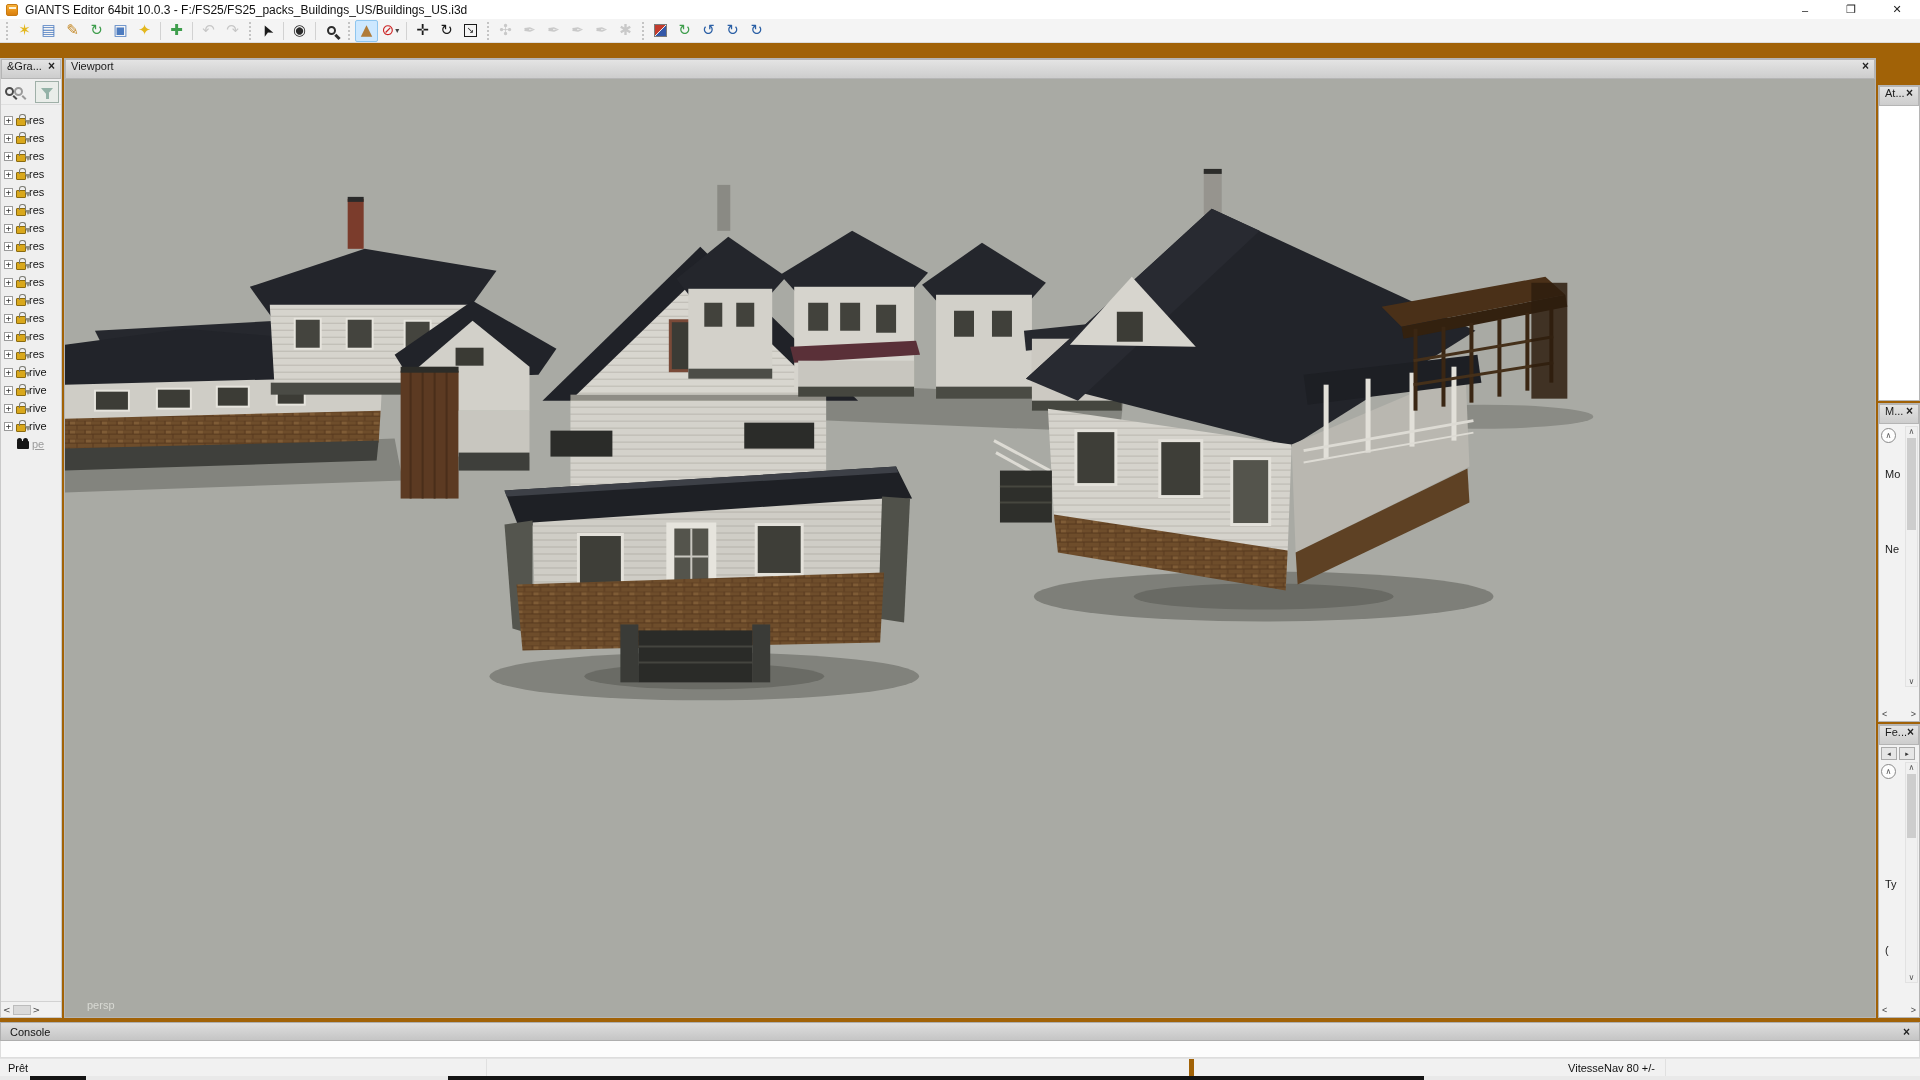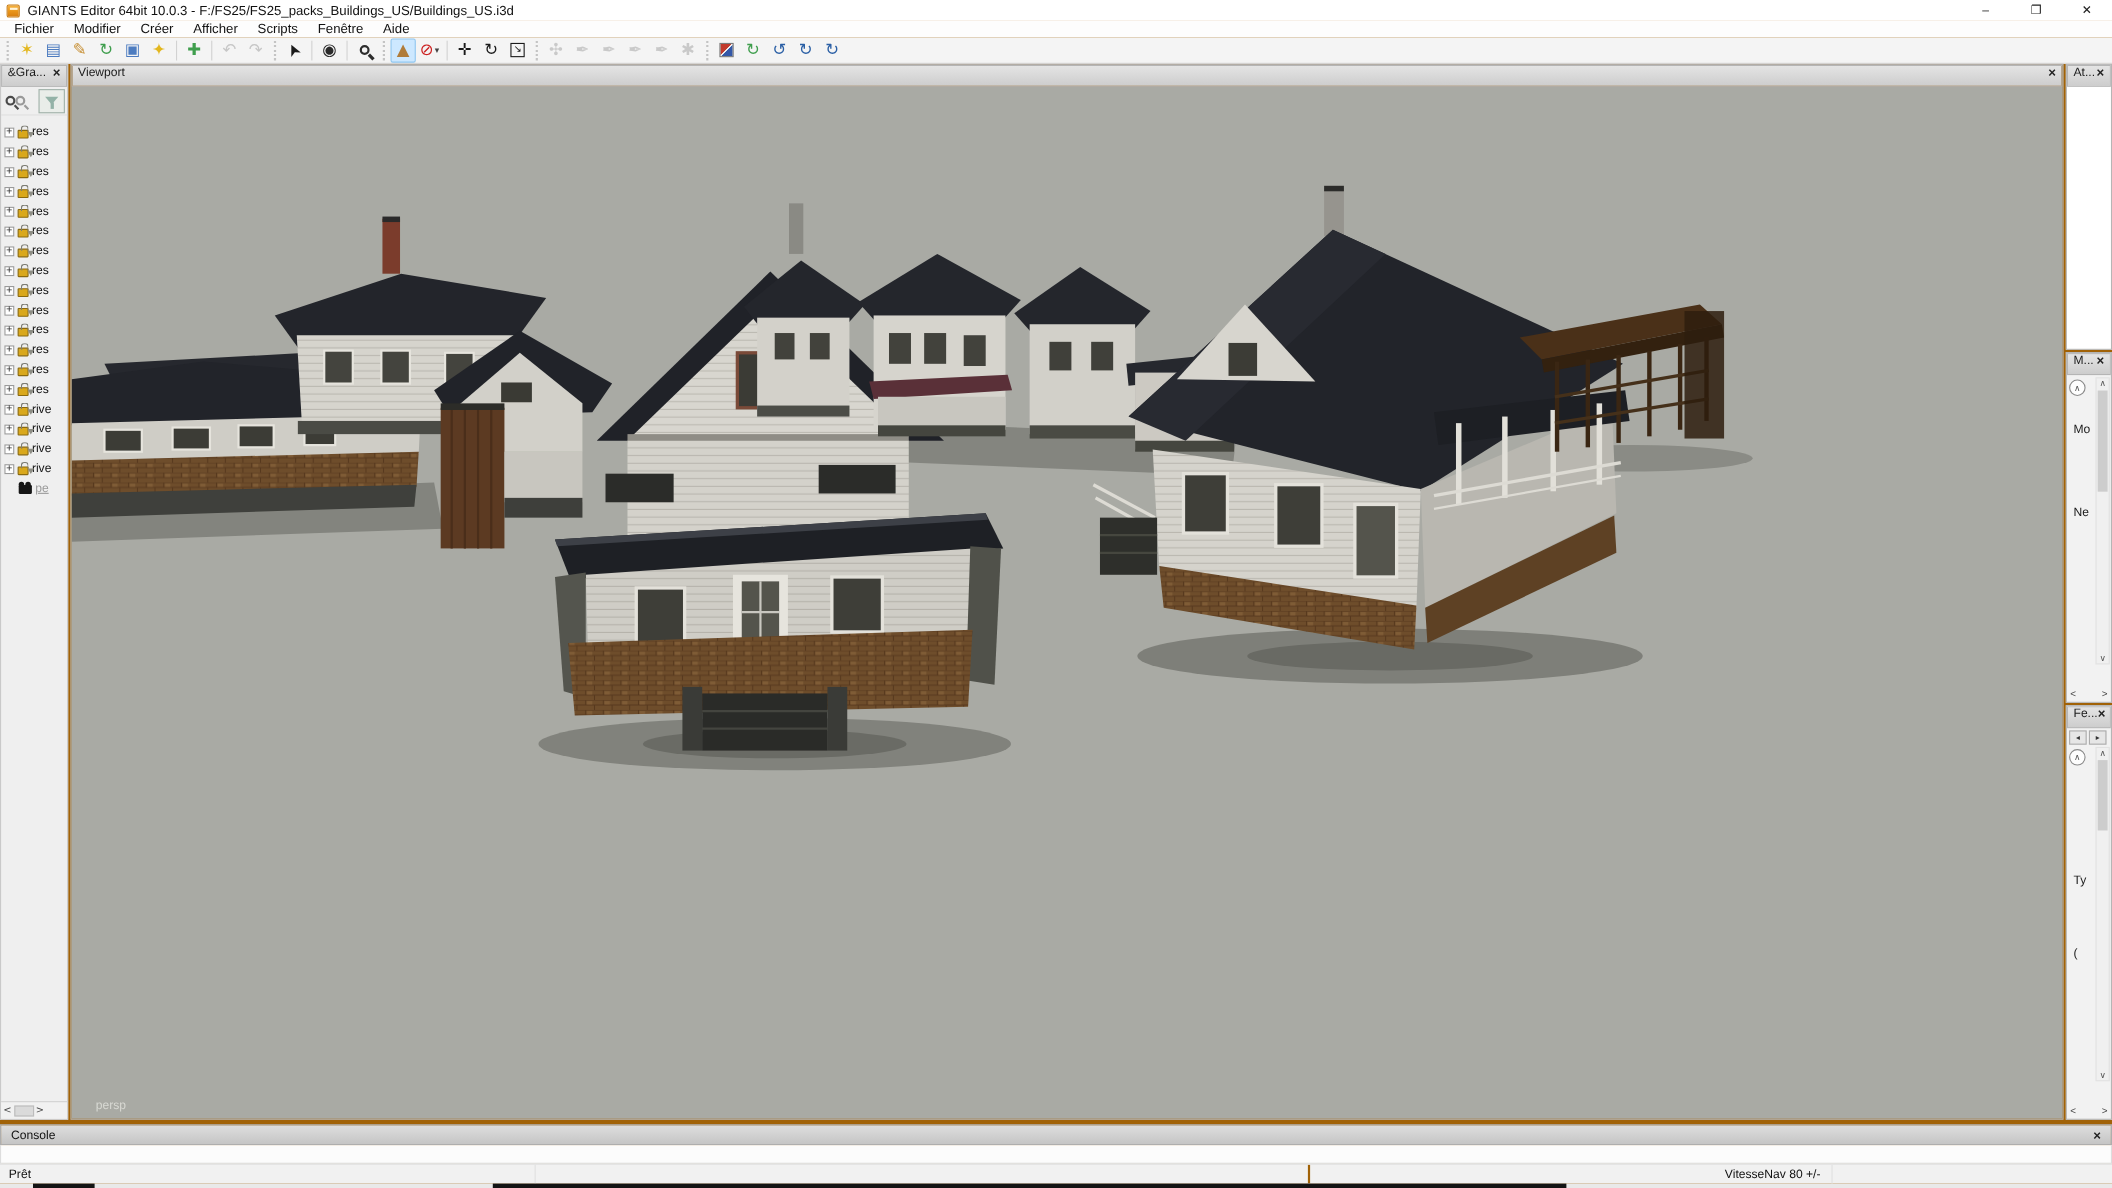--- a/index.html
+++ b/index.html
@@ -97,21 +97,21 @@
   .viewport { position:absolute; left:64px; top:0; width:1812px; height:960px;
     border:1px solid #b5b5b5; display:flex; flex-direction:column; }
   .vp-body { flex:1; position:relative; background:#a9aaa4; overflow:hidden; }
   .vp-body svg { position:absolute; inset:0; }
   .persp-label { position:absolute; left:22px; bottom:6px; font-size:11px; color:#d8d9d3; }
 
   
   .right-col { position:absolute; left:1878px; top:0; width:42px; height:960px;
     display:flex; flex-direction:column; gap:2px; }
   .rp { border:1px solid #b5b5b5; background:#f2f2f2; position:relative; display:flex; flex-direction:column; overflow:hidden; }
-  .rp-at { height:260px; }
+  .rp-at { height:316px;margin-top:27px; }
   .rp-m  { height:319px; }
   .rp-fe { flex:1; }
   .rp-body-white { flex:1; background:#ffffff; }
   .rp-body { flex:1; position:relative; }
   .circle-btn { position:absolute; left:2px; top:4px; width:15px; height:15px; border:1px solid #8a8a8a;
     border-radius:50%; background:#fdfdfd; color:#555; font-size:8px; display:flex;
     align-items:center; justify-content:center; }
   .vscroll { position:absolute; right:1px; top:2px; bottom:34px; width:13px; background:#f0f0f0;
     border:1px solid #e2e2e2; display:flex; flex-direction:column; align-items:center;
     font-size:8px; color:#555; }
@@ -129,21 +129,21 @@
   .console-header { height:19px; background:linear-gradient(180deg,#dedede,#c5c5c5);
     border:1px solid #aeaeae; display:flex; align-items:center; padding:0 9px; font-size:11px; color:#111;text-align:center; }
   .console-body { height:17px; background:#fcfcfc; border:1px solid #dddddd; border-top:none; }
 
   
   .statusbar { position:absolute; top:1058px; left:0; width:1920px; height:18px; background:#f1f1f1;
     display:flex; align-items:center; font-size:11px; color:#111; border-top:1px solid #e3e3e3; }
   .status-ready { padding-left:8px; width:487px; height:100%; display:flex; align-items:center;
     border-right:1px solid #e0e0e0; }
   .status-nav { margin-left:auto; padding-right:10px; width:476px; 
-    border-left:2px solid #a16207; height:100%; display:flex; align-items:center; justify-content:flex-end; }
+    border-left:5px solid #a16207; height:100%; display:flex; align-items:center; justify-content:flex-end; }
   .status-end { width:255px; height:100%; border-left:1px solid #e0e0e0; }
 
   
   .strips { position:absolute; top:1076px; left:0; width:1920px; height:4px; background:#e9e9e9; }
   .strip { position:absolute; top:0; height:4px; background:#141414; }
   .strip.s1 { left:30px;  width:56px; }
   .strip.s2 { left:448px; width:976px; }
 </style>
 </head>
 <body>
@@ -153,29 +153,20 @@
   <div class="titlebar">
     <span class="app-icon"></span>
     <span class="title-text">GIANTS Editor 64bit 10.0.3 - F:/FS25/FS25_packs_Buildings_US/Buildings_US.i3d</span>
     <div class="win-controls">
       <span class="wc">–</span>
       <span class="wc">❐</span>
       <span class="wc">✕</span>
     </div>
   </div>
 
-  <div class="menubar">
-    <span class="menu-item">Fichier</span>
-    <span class="menu-item">Modifier</span>
-    <span class="menu-item">Créer</span>
-    <span class="menu-item">Afficher</span>
-    <span class="menu-item">Scripts</span>
-    <span class="menu-item">Fenêtre</span>
-    <span class="menu-item">Aide</span>
-  </div>
 
   <div class="toolbar" id="toolbar">
       <span class="tb-handle"></span>
       <button class="tb-btn">
         <span class="tb-glyph" style="color: rgb(227, 183, 30);">✶</span>
       </button>
       <button class="tb-btn">
         <span class="tb-glyph" style="color: rgb(77, 124, 192);">▤</span>
       </button>
       <button class="tb-btn">

